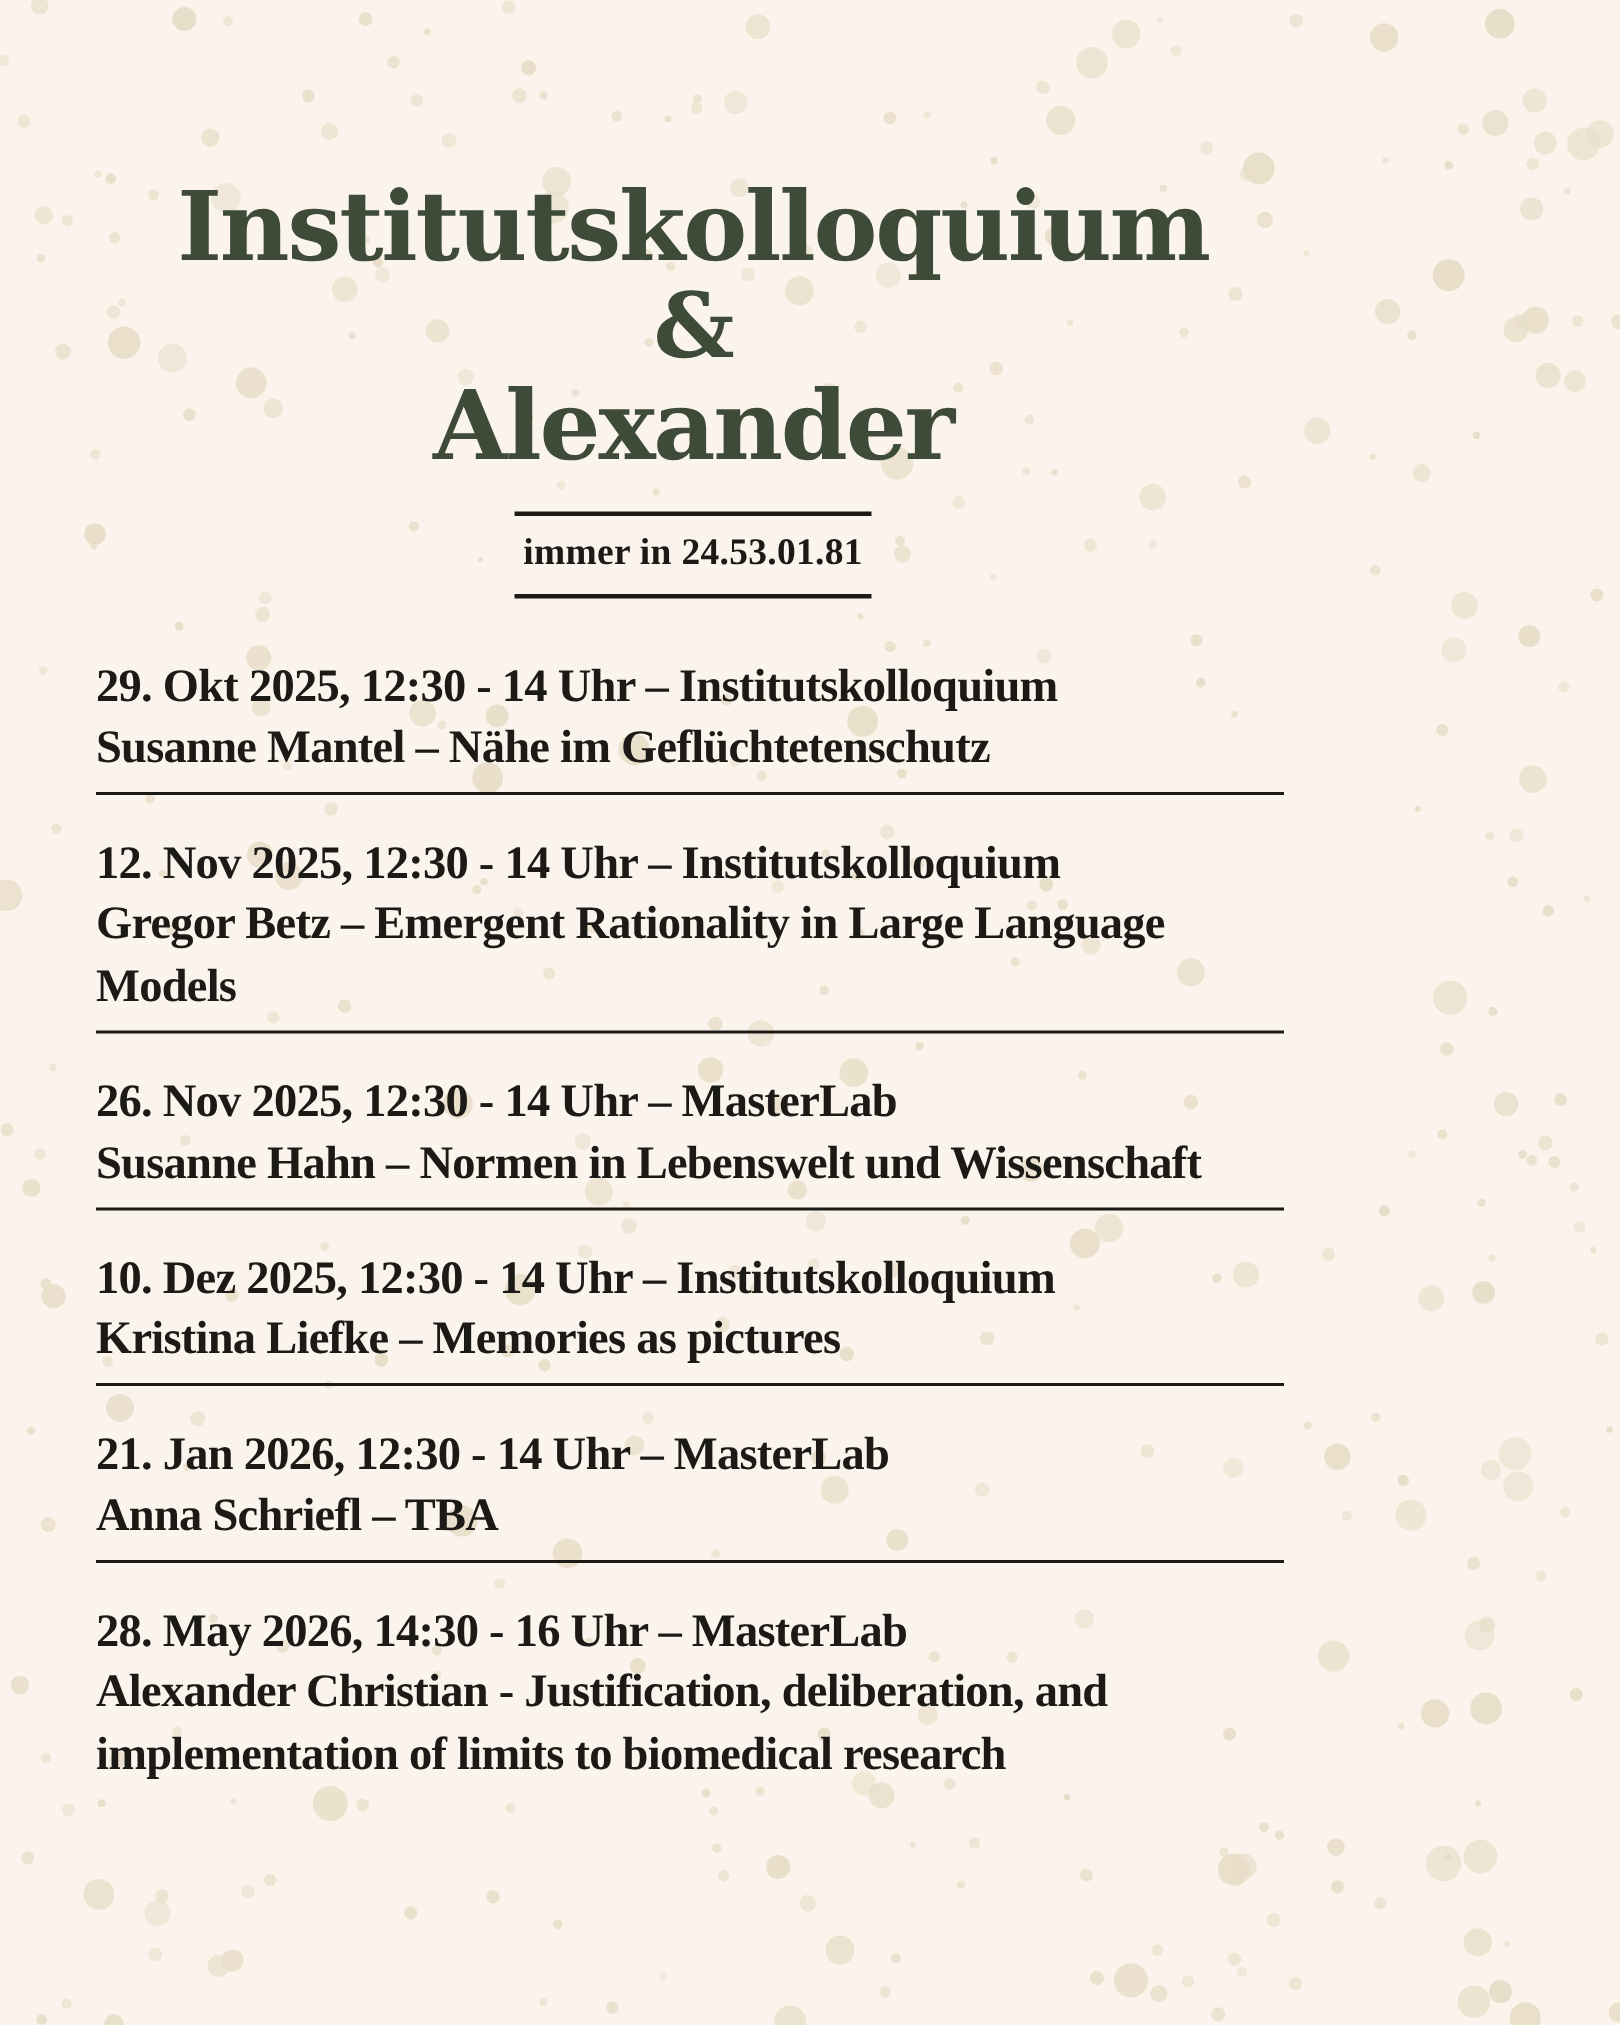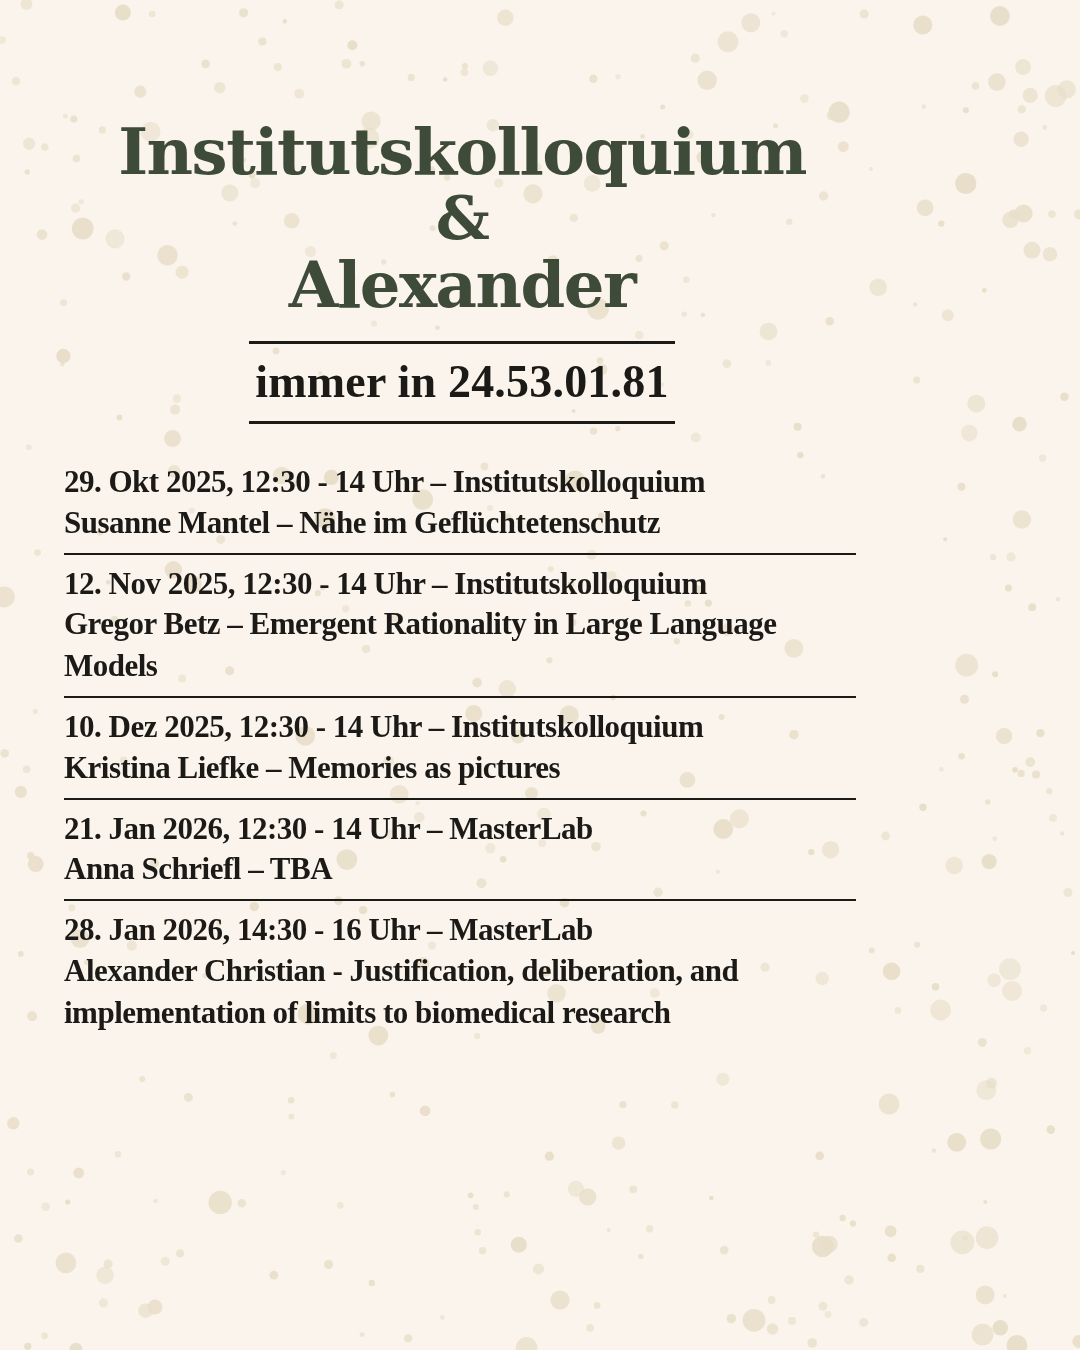--- a/index.html
+++ b/index.html
@@ -55,33 +55,33 @@
   .room-wrap {
     text-align: center;
     margin-top: 22px;
   }
   .room-box {
     display: inline-block;
     border-top: 3px solid #1b1a17;
     border-bottom: 3px solid #1b1a17;
     padding: 11px 6px 13px 6px;
     font-weight: 700;
-    font-size: 46px;
+    font-size: 25px;
     color: #1b1a17;
     letter-spacing: 0.2px;
   }
   
   .events {
     list-style: none;
     margin: 38px 68px 0 64px;
     padding: 0;
   }
   .event {
     padding-bottom: 9px;
-    margin-bottom: 9px;
+    margin-bottom: 25px;
     border-bottom: 2px solid #1b1a17;
   }
   .event:last-child {
     border-bottom: none;
     margin-bottom: 0;
   }
   .event-date {
     font-weight: 700;
     font-size: 31px;
     line-height: 1.28;
@@ -511,27 +511,31 @@
     <ul class="events">
       <li class="event">
         <div class="event-date">29. Okt 2025, 12:30 - 14 Uhr – Institutskolloquium</div>
         <div class="event-talk">Susanne Mantel – Nähe im Geflüchtetenschutz</div>
       </li>
       <li class="event">
         <div class="event-date">12. Nov 2025, 12:30 - 14 Uhr – Institutskolloquium</div>
         <div class="event-talk">Gregor Betz – Emergent Rationality in Large Language Models</div>
       </li>
       <li class="event">
+        <div class="event-date">26. Nov 2025, 12:30 - 14 Uhr – MasterLab</div>
+        <div class="event-talk">Susanne Hahn – Normen in Lebenswelt und Wissenschaft</div>
+      </li>
+      <li class="event">
         <div class="event-date">10. Dez 2025, 12:30 - 14 Uhr – Institutskolloquium</div>
         <div class="event-talk">Kristina Liefke – Memories as pictures</div>
       </li>
       <li class="event">
         <div class="event-date">21. Jan 2026, 12:30 - 14 Uhr – MasterLab</div>
         <div class="event-talk">Anna Schriefl – TBA</div>
       </li>
       <li class="event">
-        <div class="event-date">28. Jan 2026, 14:30 - 16 Uhr – MasterLab</div>
+        <div class="event-date">28. May 2026, 14:30 - 16 Uhr – MasterLab</div>
         <div class="event-talk">Alexander Christian - Justification, deliberation, and implementation of limits to biomedical research</div>
       </li>
     </ul>
 
   </div>
 </div>
 
 </body></html>

